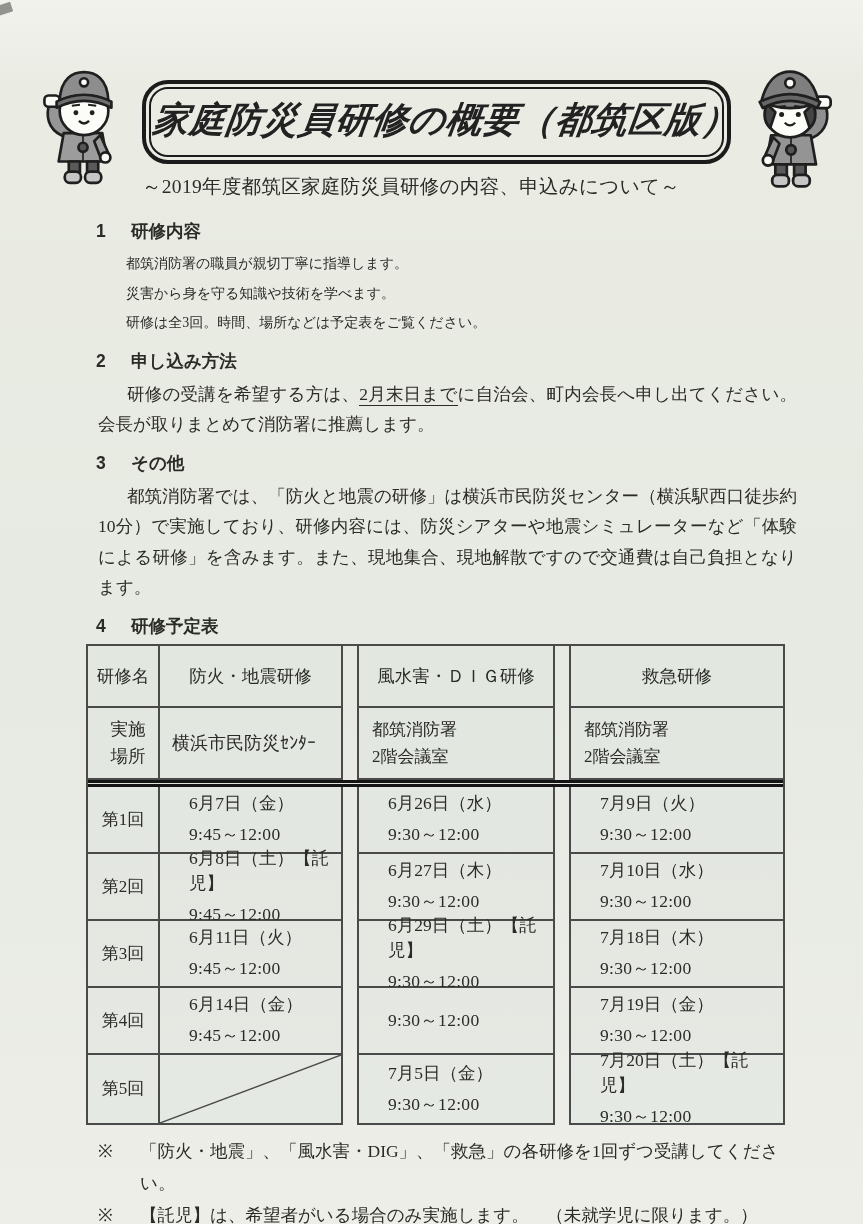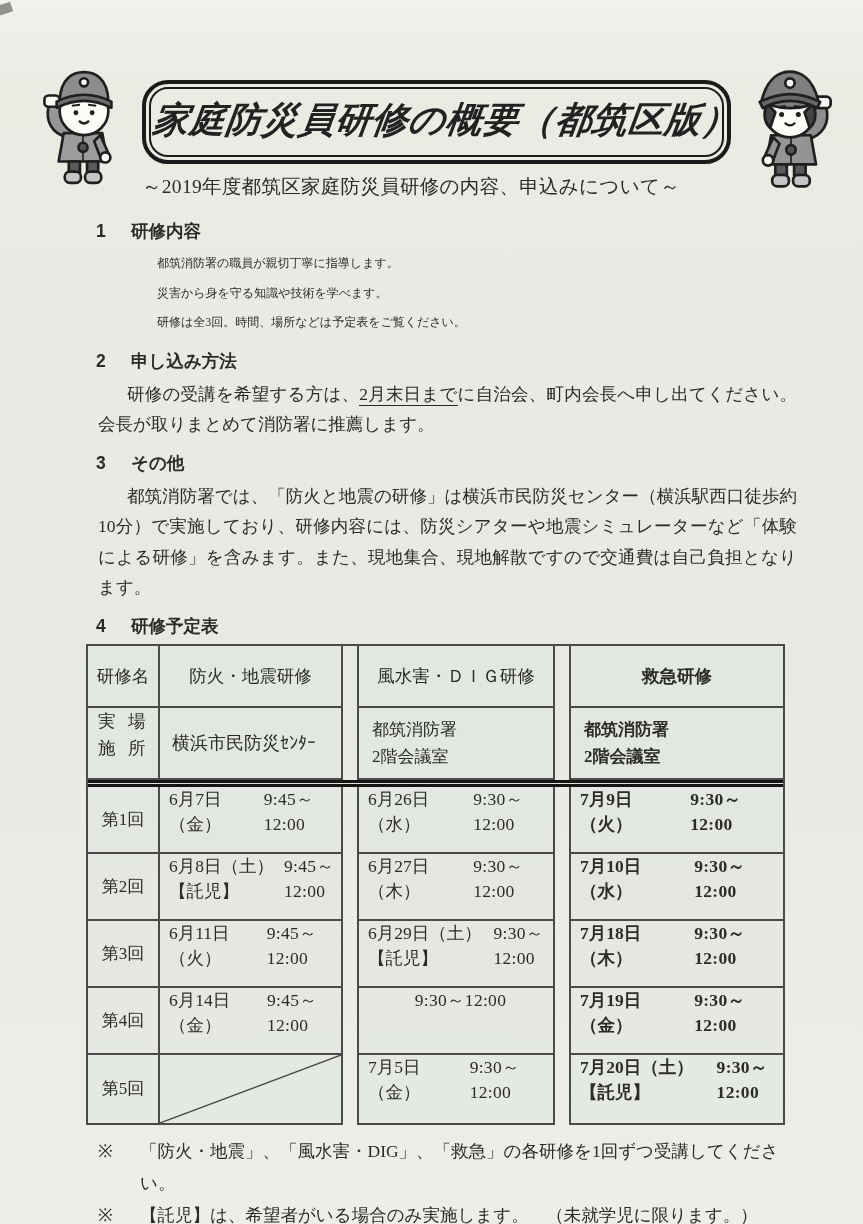--- a/index.html
+++ b/index.html
@@ -27,48 +27,48 @@
   }
   .subtitle{text-align:left;font-size:19.5px;margin-top:9px;letter-spacing:.3px;}
 
   
   .content{padding:6px 66px 0 66px;}
   .sec-heading{
     font-family:"Liberation Sans","DejaVu Sans",sans-serif;font-weight:bold;
     font-size:17.5px;margin:11px 0 6px 30px;display:flex;align-items:baseline;
   }
   .sec-heading .num{flex:0 0 35px;}
-  .sec-lines{margin-left:91px;font-size:12px;line-height:29.5px;}
+  .sec-lines{margin-left:60px;font-size:14px;line-height:29.5px;}
   .sec-para{margin:0 0 0 32px;font-size:17.5px;line-height:30.5px;text-indent:29px;text-align:justify;}
   .u{border-bottom:1.5px solid #2b2b28;padding-bottom:1px;}
 
   
   .sched{
     margin:4px 0 0 20px;width:695px;
     display:grid;
     grid-template-columns:72px 183px 16px 196px 16px 212px;
     grid-template-rows:62px 72px 7px 67px 67px 67px 67px 70px;
     border:2px solid #4a4a4a;border-bottom:none;
     font-size:17.5px;
   }
   .sched > div{box-sizing:border-box;}
   .cell{border-right:2px solid #4a4a4a;border-bottom:2px solid #4a4a4a;background:rgba(195,212,214,.14);}
-  .cell.lastcol{border-right:none;font-weight:bold;}
+  .cell.lastcol{border-right:none;}
   .gapcell{border-right:2px solid #4a4a4a;background:transparent;}
   .botrow{border-bottom:2px solid #4a4a4a;}
   .thickbar{
     grid-column:1 / -1;
     background:linear-gradient(#141414 0 40%,#dfe3dc 40% 56%,#141414 56% 100%);
   }
   .hcell{display:flex;align-items:center;justify-content:center;text-align:center;}
-  .labcell{display:flex;flex-direction:row;justify-content:center;padding-left:10px;line-height:27px;}
+  .labcell{display:flex;flex-direction:column;justify-content:center;padding-left:10px;line-height:27px;text-align:center;}
   .loc1{display:flex;align-items:center;padding-left:12px;font-size:18px;}
   .loc2{display:flex;flex-direction:column;justify-content:center;gap:4px;padding-left:13px;font-size:17px;}
   .rlabel{display:flex;align-items:center;justify-content:center;font-size:17px;}
-  .datecell{display:flex;flex-direction:row;justify-content:center;gap:6px;padding-left:9px;line-height:25px;}
+  .datecell{display:flex;flex-direction:column;justify-content:center;gap:6px;padding-left:29px;line-height:25px;}
   .datecell .time{letter-spacing:.3px;}
   .diagcell{position:relative;}
   .diagcell svg{position:absolute;inset:0;width:100%;height:100%;}
 
   
   .notes{margin:10px 0 0 32px;}
   .note{display:flex;font-size:17.5px;line-height:32px;}
   .note .mark{flex:0 0 42px;}
 </style>
 </head>

